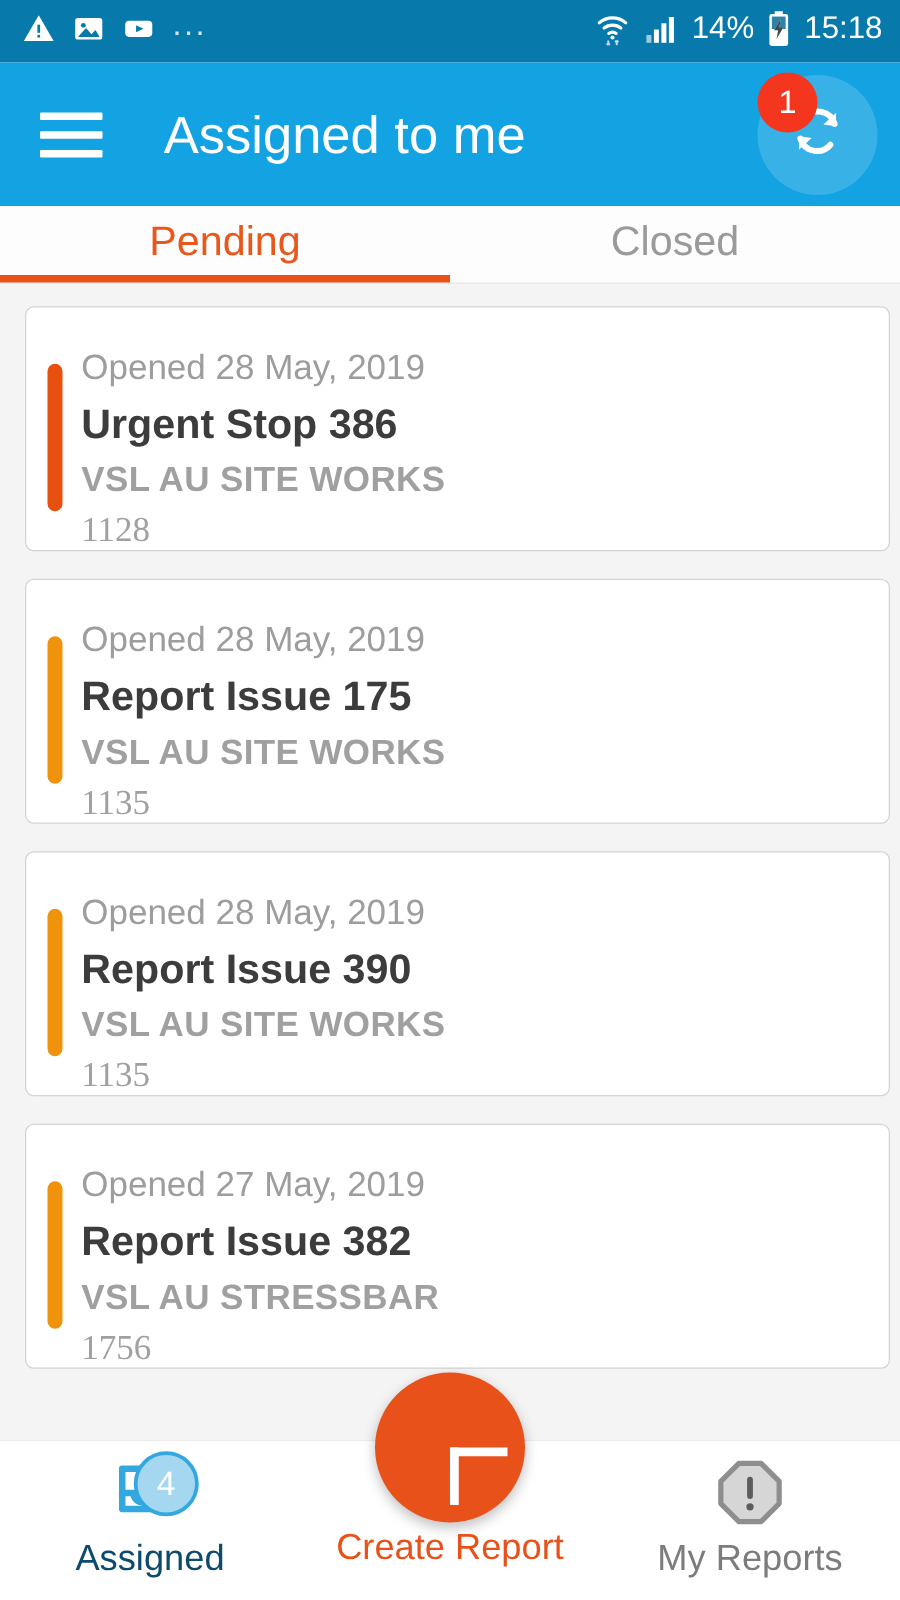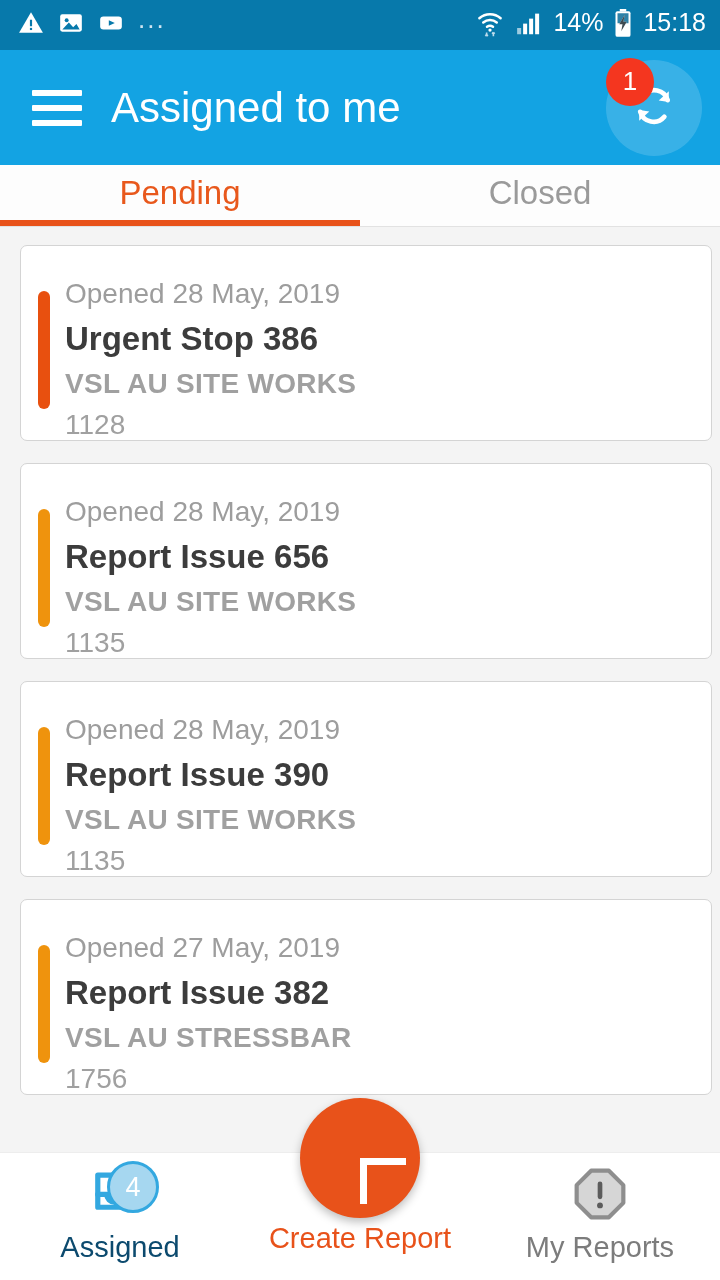--- a/index.html
+++ b/index.html
@@ -71,21 +71,21 @@
     display: block;
     height: 6px;
     width: 50px;
     background: #ffffff;
     border-radius: 1px;
   }
   .appbar-title {
     color: #ffffff;
     font-size: 42px;
     font-weight: normal;
-    margin-left: 29px;
+    margin-left: 49px;
     letter-spacing: 0px;
     white-space: nowrap;
   }
   .sync-wrap {
     position: absolute;
     right: 18px;
     top: 50%;
     transform: translateY(-50%);
     width: 96px;
     height: 96px;
@@ -191,20 +191,21 @@
     color: #a0a0a0;
     line-height: 44px;
     letter-spacing: 0.3px;
     white-space: nowrap;
   }
   .card-ref {
     font-size: 28px;
     color: #a0a0a0;
     line-height: 38px;
     white-space: nowrap;
+    font-family: Liberation Serif, serif;
   }
 
   
   .bottomnav {
     height: 128px;
     background: #ffffff;
     display: flex;
     flex: 0 0 auto;
     border-top: 1px solid #ededed;
     position: relative;
@@ -389,21 +390,21 @@
       <div class="card-stripe" style="background:#e8500f"></div>
       <div class="card-date">Opened 28 May, 2019</div>
       <div class="card-title">Urgent Stop 386</div>
       <div class="card-org">VSL AU SITE WORKS</div>
       <div class="card-ref">1128</div>
     </div>
 
     <div class="card">
       <div class="card-stripe" style="background:#ef930d"></div>
       <div class="card-date">Opened 28 May, 2019</div>
-      <div class="card-title">Report Issue 656</div>
+      <div class="card-title">Report Issue 175</div>
       <div class="card-org">VSL AU SITE WORKS</div>
       <div class="card-ref">1135</div>
     </div>
 
     <div class="card">
       <div class="card-stripe" style="background:#ef930d"></div>
       <div class="card-date">Opened 28 May, 2019</div>
       <div class="card-title">Report Issue 390</div>
       <div class="card-org">VSL AU SITE WORKS</div>
       <div class="card-ref">1135</div>

